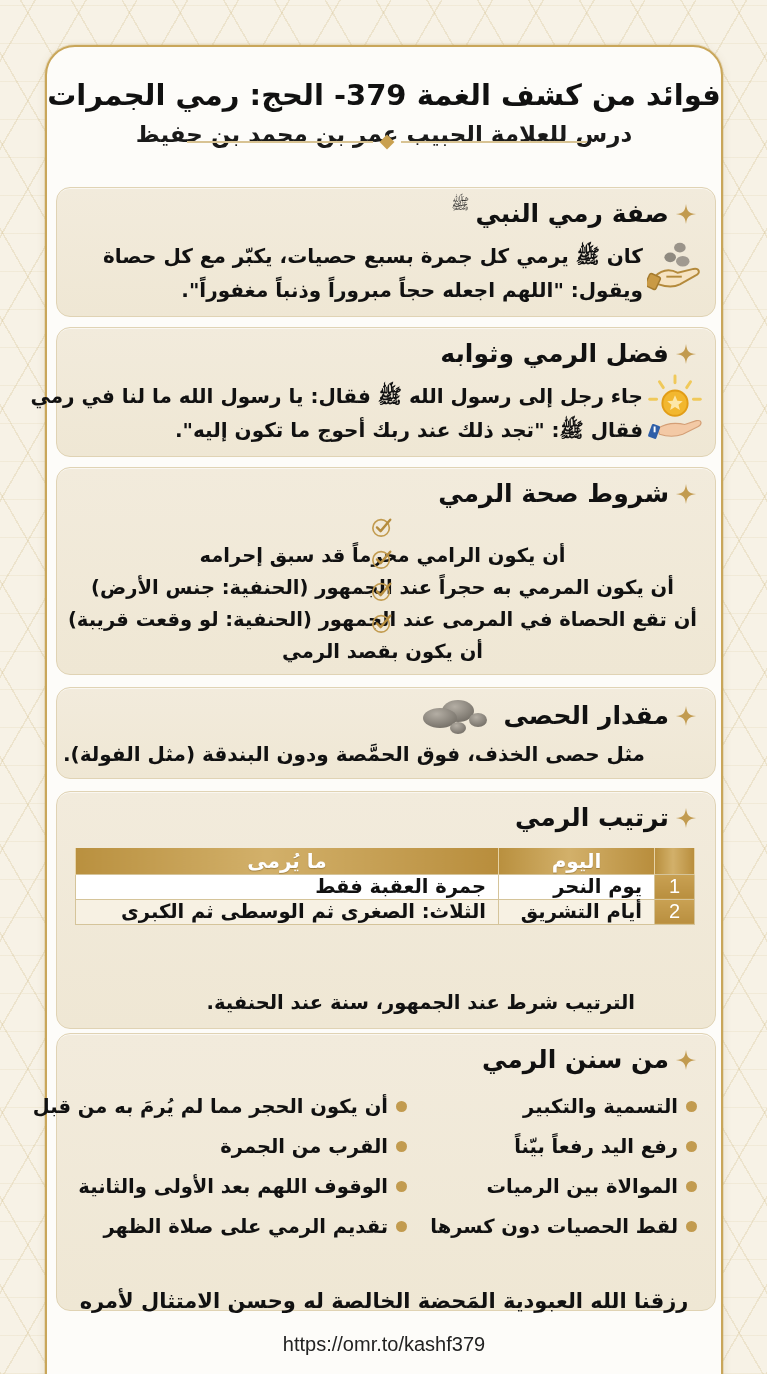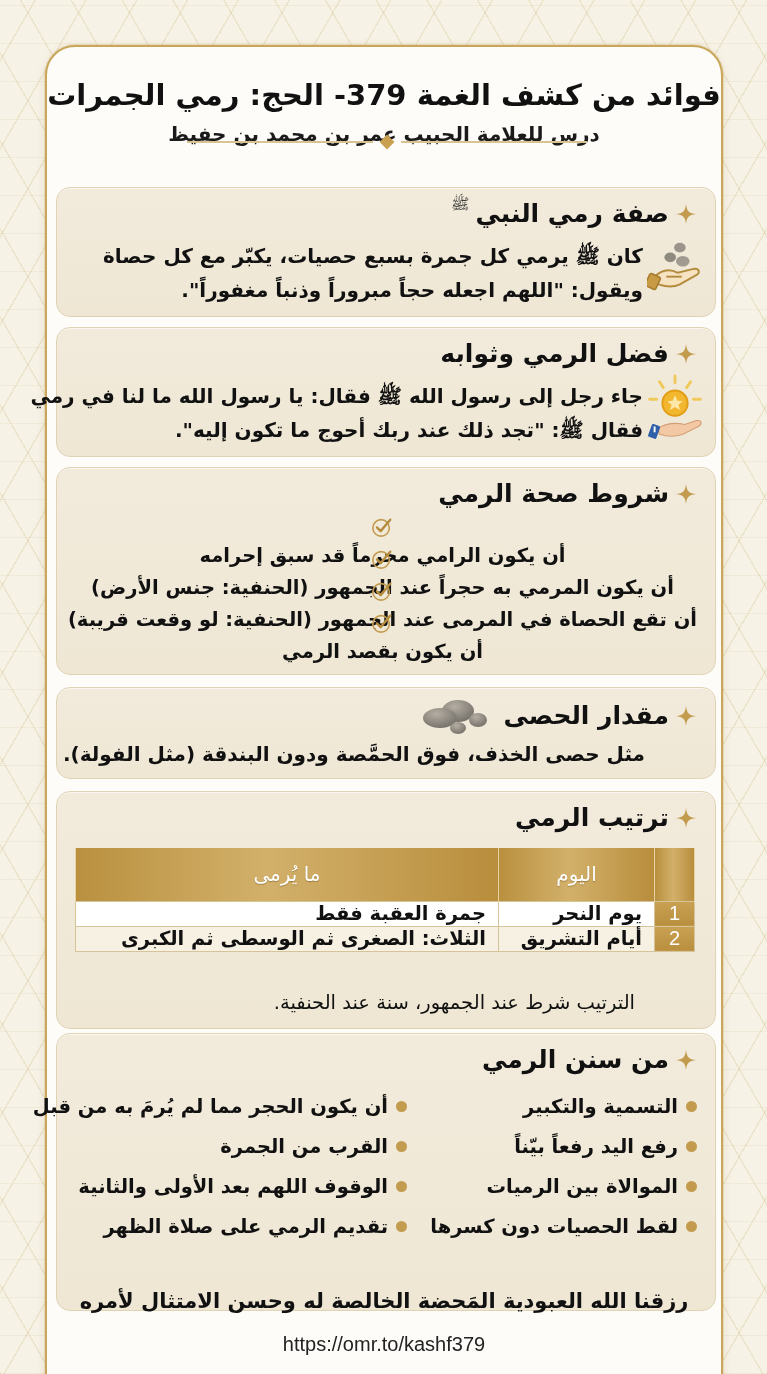--- a/index.html
+++ b/index.html
@@ -18,21 +18,21 @@
       position: absolute;
       left: 45px; top: 45px;
       width: 678px; height: 1360px;
       background: #fdfcf9;
       border: 2px solid #c9a65a;
       border-radius: 30px;
       box-shadow: 0 0 0 1px rgba(201,166,90,0.25), 0 2px 10px rgba(120,90,30,0.12);
     }
     .header { position: absolute; left: 0; right: 0; top: 28px; text-align: center; direction: rtl; }
     .title { font-size: 29px; font-weight: bold; line-height: 40px; letter-spacing: -0.3px; }
-    .subtitle { font-size: 20px; font-weight: bold; line-height: 30px; margin-top: 4px; color: #1a1a1a; }
+    .subtitle { font-size: 23px; font-weight: bold; line-height: 30px; margin-top: 4px; color: #1a1a1a; }
     .divider { position: absolute; left: 140px; width: 400px; top: 88px; height: 14px; }
     .divider .line { position: absolute; top: 6px; height: 2px; background: #d8c393; }
     .divider .line.l { left: 0; width: 186px; }
     .divider .line.r { right: 0; width: 186px; }
     .divider .gem { position: absolute; left: 193px; top: 0; width: 14px; height: 14px; background: #c9a04f; transform: rotate(45deg) scale(0.75); }
 
     .section {
       position: absolute;
       left: 9px; width: 660px;
       background: linear-gradient(180deg, #f2ebdc 0%, #efe7d4 100%);
@@ -54,36 +54,36 @@
     .check-item { display: flex; align-items: center; gap: 6px; height: 32px; font-size: 19.5px; font-weight: bold; white-space: nowrap; flex-direction: column; }
     .check-icon { width: 22px; height: 22px; flex: none; }
 
     table.order {
       position: absolute; right: 20px; top: 56px;
       width: 620px; border-collapse: collapse; direction: rtl;
       font-size: 19.5px; font-weight: bold;
     }
     table.order th {
       background: linear-gradient(90deg, #b9903f 0%, #d2b06a 45%, #b88d3c 100%);
-      color: #fff; height: 53px; font-size: 20px; font-weight: normal;
+      color: #fff; height: 26px; font-size: 20px; font-weight: bold;
       border-right: 1px solid #e6d3a6; border-left: 1px solid #e6d3a6;
       text-shadow: 0 1px 1px rgba(80,55,10,0.35);
       margin-left: 16px;
     }
     table.order td { height: 25px; border: 1px solid #d5c49a; padding: 0 12px; white-space: nowrap; }
     table.order tr.r1 td { background: #ffffff; }
     table.order tr.r2 td { background: #f7f1e3; }
     table.order td.num {
       width: 40px; text-align: center; color: #fff; padding: 0;
       background: linear-gradient(180deg, #c9a153, #b98f3f) !important; font-weight: normal; font-size: 20px;
       font-family: "Liberation Sans", sans-serif;
     }
     table.order td.day { width: 156px; text-align: right; }
     table.order td.what { text-align: right; }
-    .note { position: absolute; right: 80px; font-size: 19.5px; font-weight: normal; line-height: 30px; white-space: nowrap; margin-left: 7px; }
+    .note { position: absolute; right: 80px; font-size: 19.5px; font-weight: bold; line-height: 30px; white-space: nowrap; margin-left: 7px; }
 
     .sunan { position: absolute; top: 52px; right: 18px; left: 0; }
     .sunan-col { position: absolute; top: 0; }
     .sunan-item { display: flex; align-items: center; gap: 8px; height: 40px; font-size: 19.5px; font-weight: bold; white-space: nowrap; }
     .dot { width: 11px; height: 11px; border-radius: 50%; background: #c29b4f; flex: none; }
 
     .footer-dua { position: absolute; left: 0; right: 0; top: 1238px; text-align: center; direction: rtl; font-size: 21px; font-weight: bold; line-height: 32px; }
     .footer-url { position: absolute; left: 0; right: 0; top: 1282px; text-align: center; font-family: "Liberation Sans", sans-serif; font-size: 20px; color: #222; line-height: 30px; }
   </style>
 </head>

